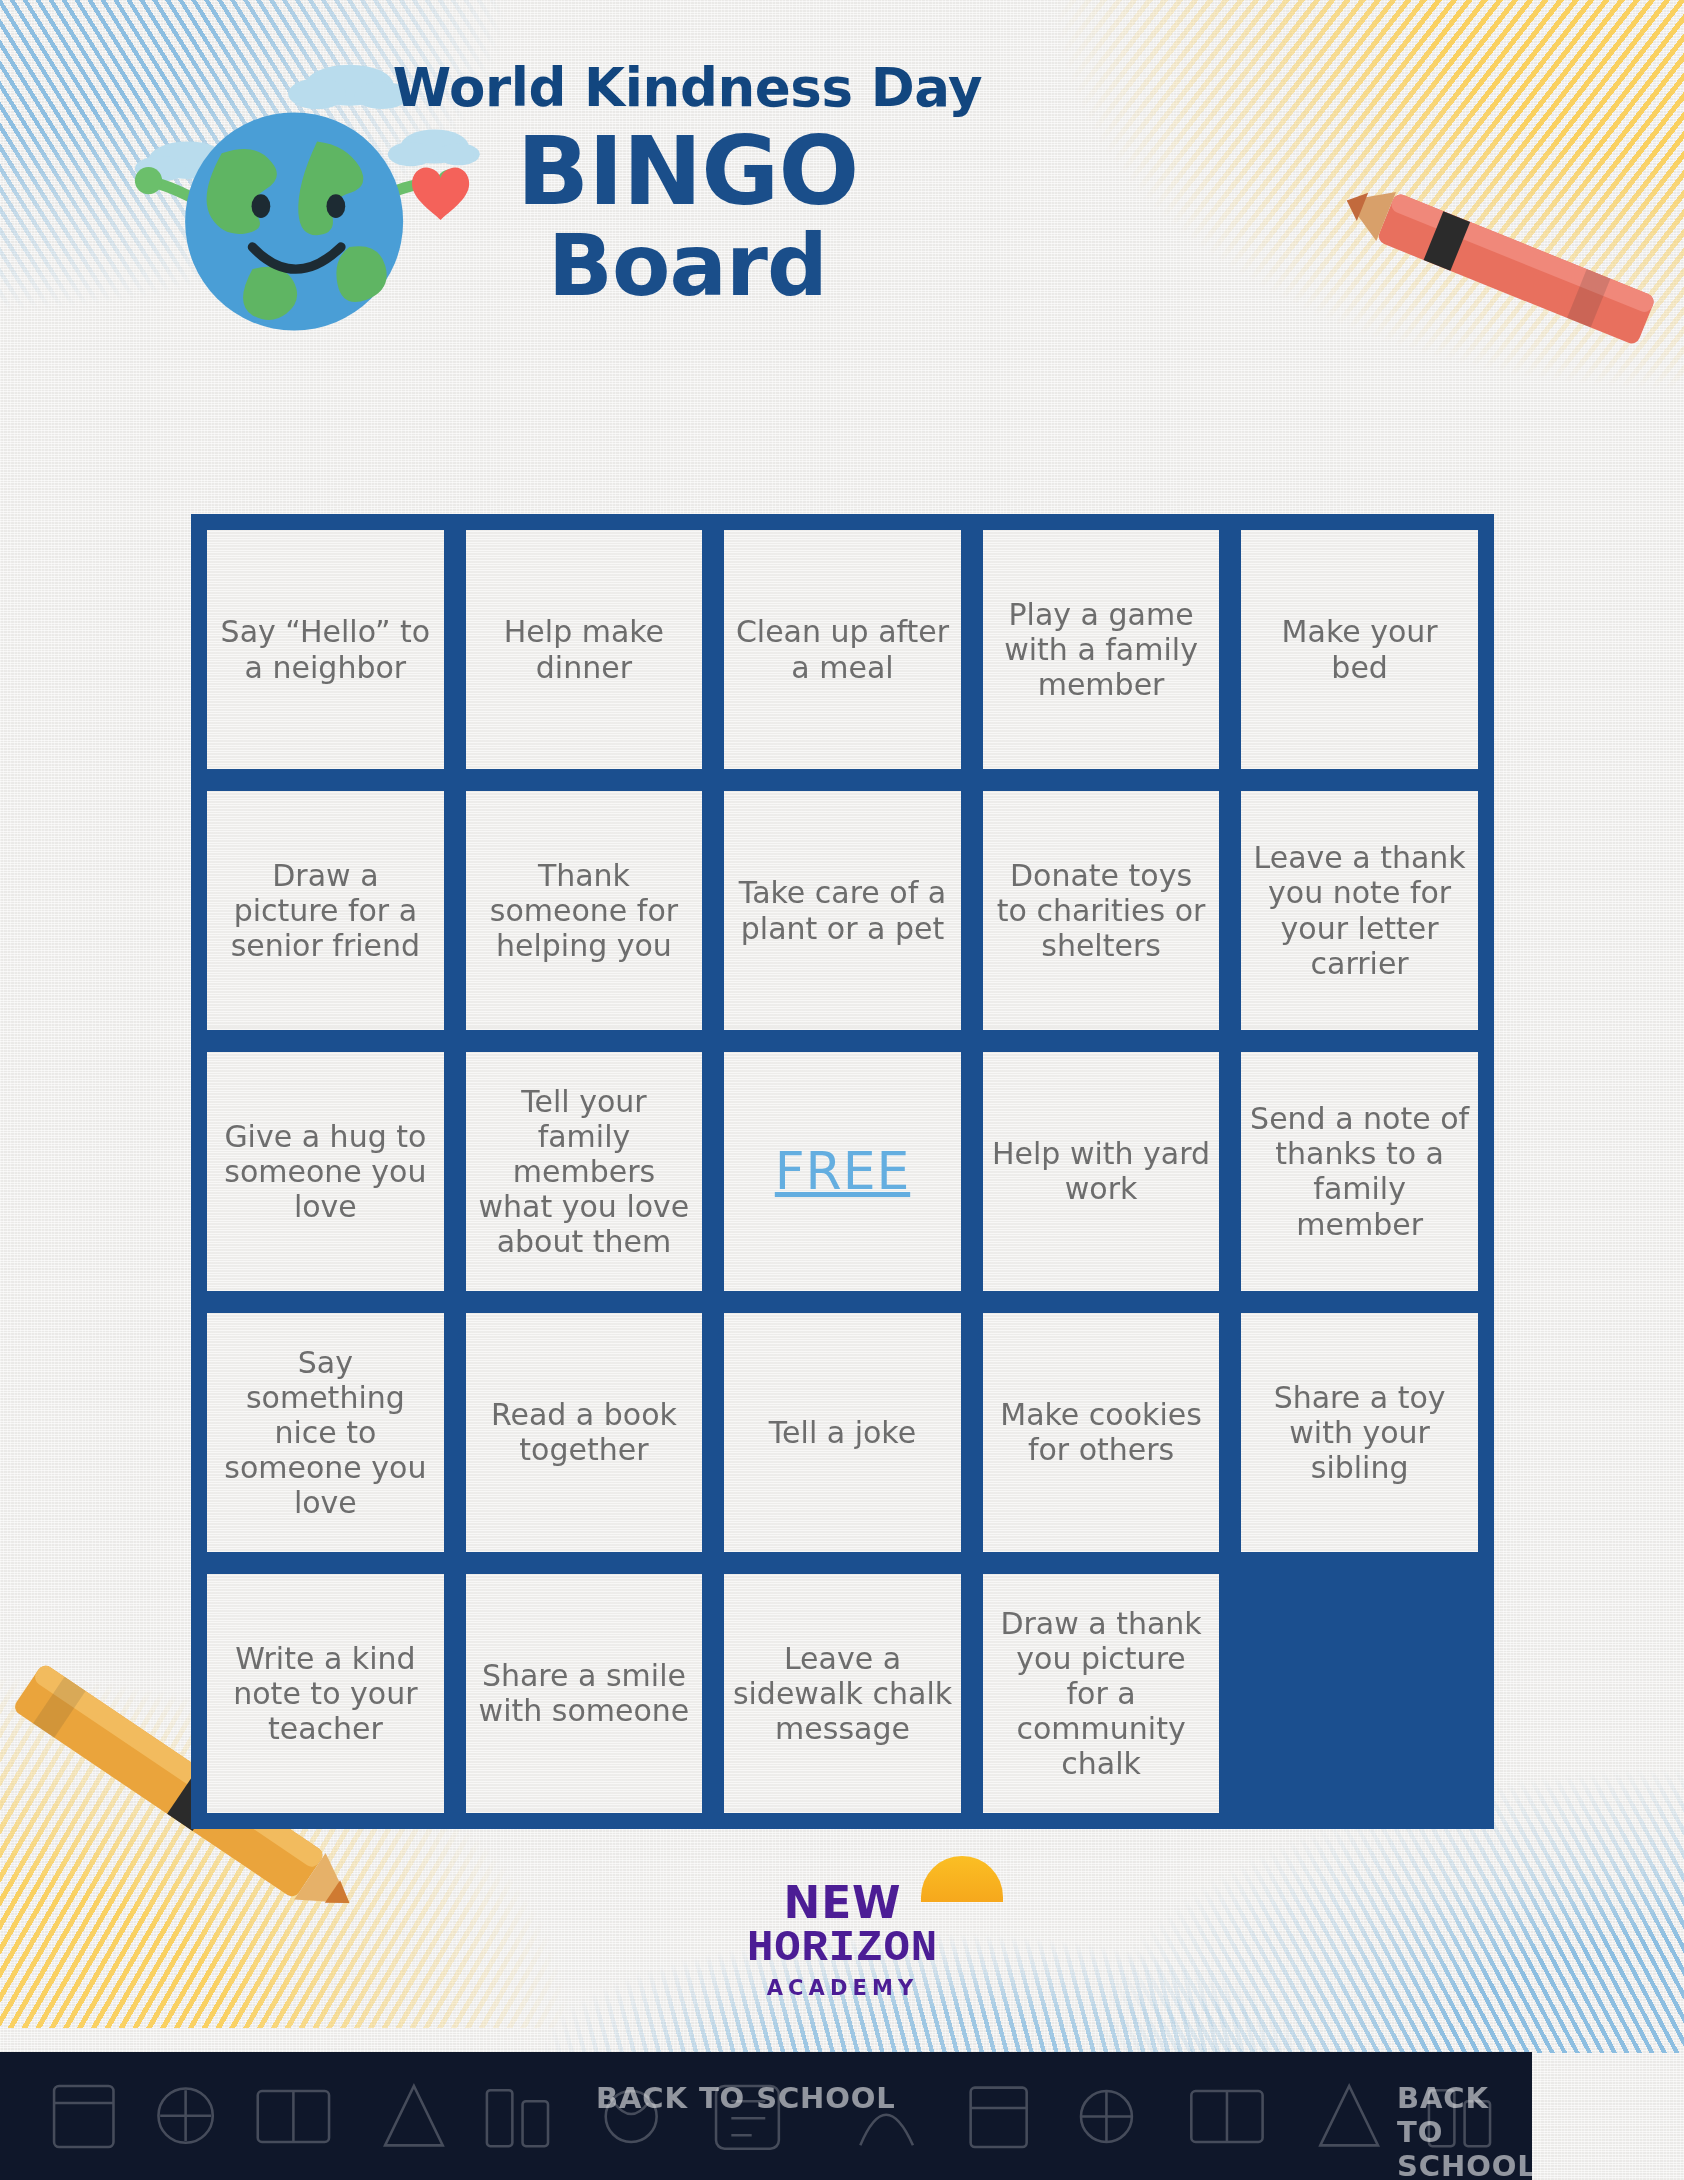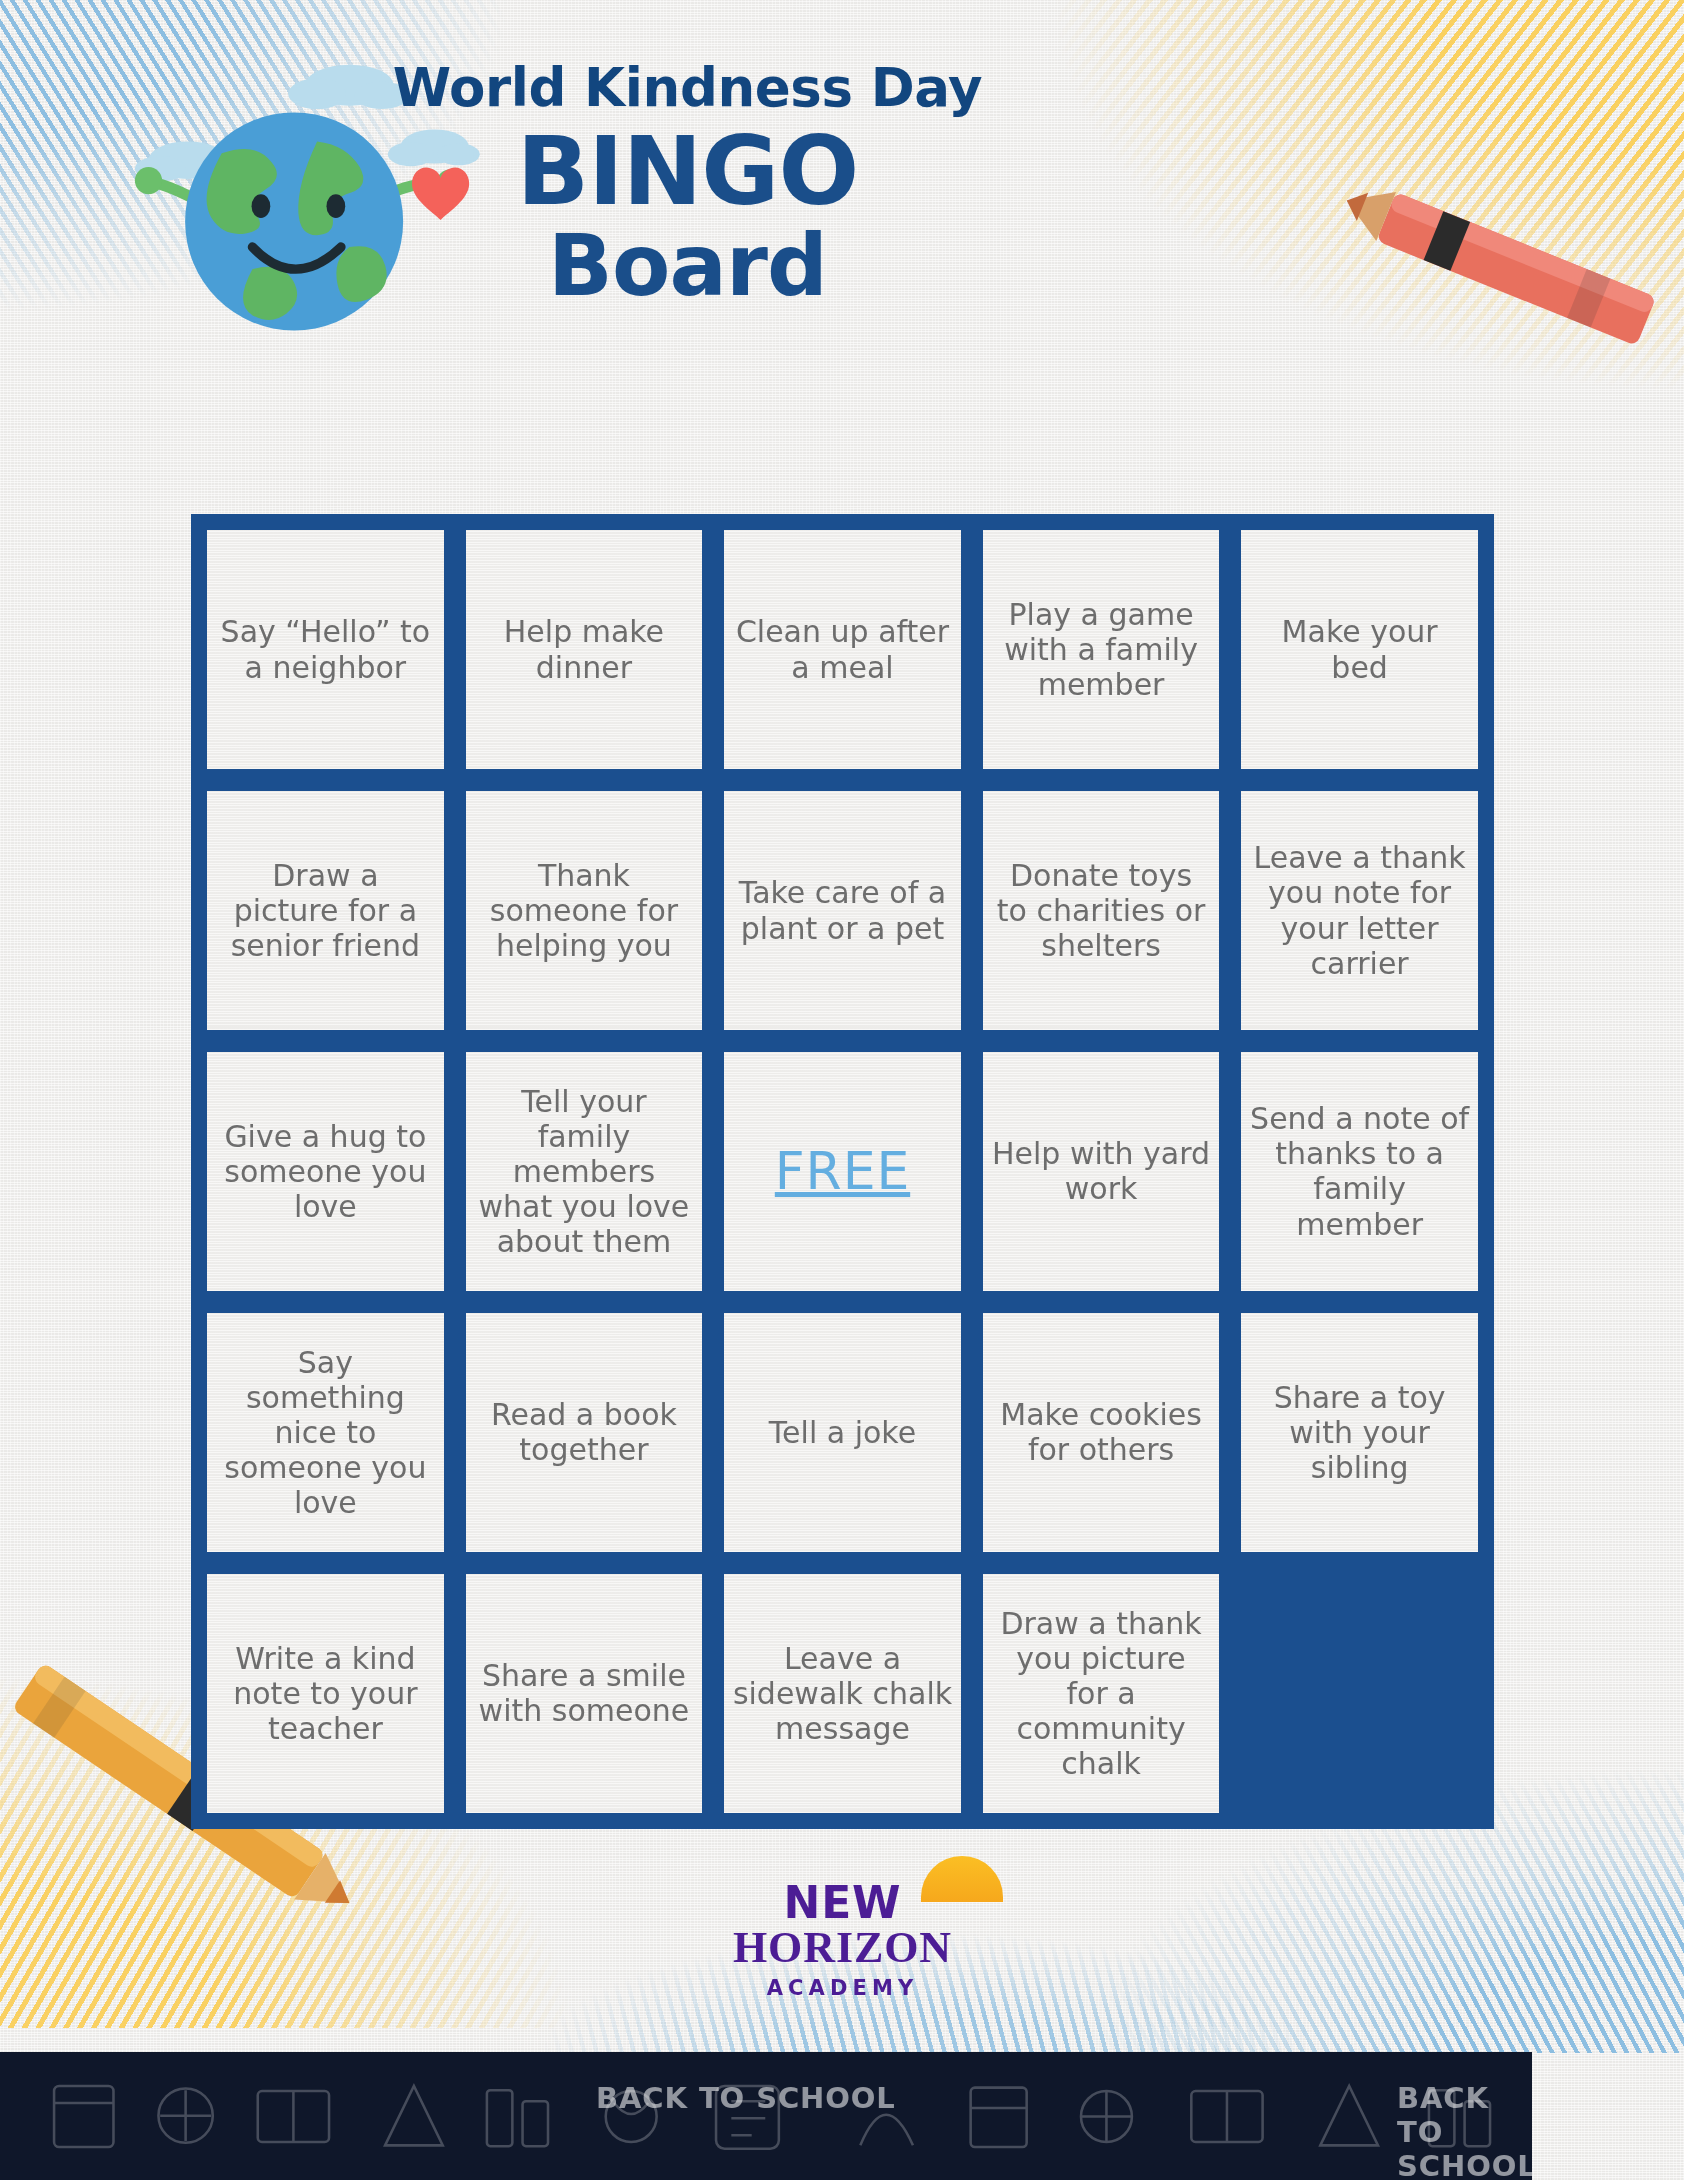--- a/index.html
+++ b/index.html
@@ -196,21 +196,21 @@
     color: #4c1d95;
   }
   .logo-new {
     font-family: "DejaVu Sans", sans-serif;
     font-weight: bold;
     font-size: 44px;
     letter-spacing: 0.9px;
     line-height: 0.95;
   }
   .logo-horizon {
-    font-family: Liberation Serif, serif;
+    font-family: Liberation Mono, monospace;
     font-weight: bold;
     font-size: 44px;
     letter-spacing: 0.9px;
     line-height: 1.05;
     margin-top: 1.7px;
   }
   .logo-academy {
     font-family: "DejaVu Sans", sans-serif;
     font-weight: bold;
     font-size: 21px;

